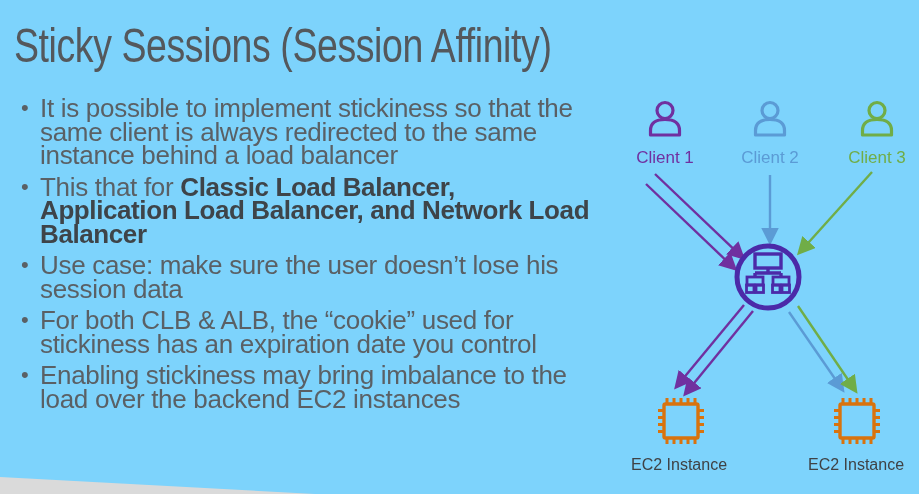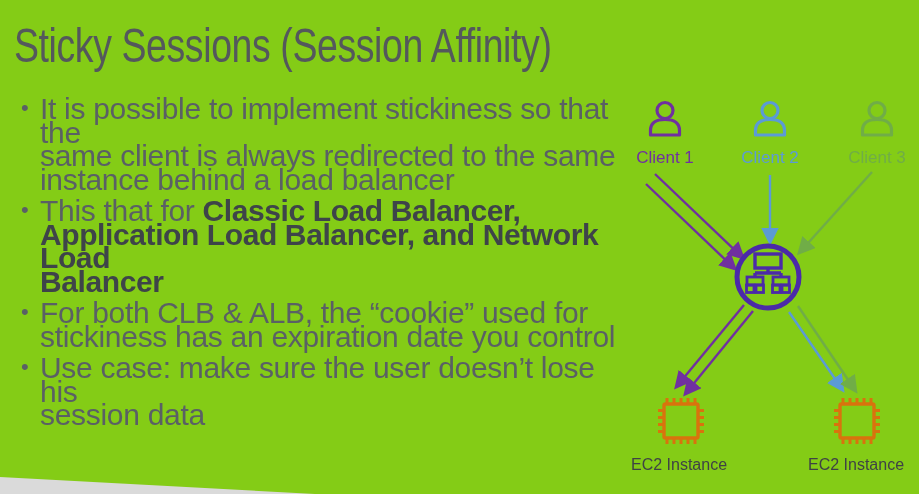--- a/index.html
+++ b/index.html
@@ -1,33 +1,33 @@
 <!DOCTYPE html>
 <html><head>
 <meta charset="utf-8">
 <style>
   html,body{margin:0;padding:0;}
   body{
     width:919px;height:494px;background:#ffffff;overflow:hidden;
     font-family:"Liberation Sans", sans-serif;
     -webkit-font-smoothing:antialiased;
   }
-  .slide{position:relative;width:919px;height:494px;background:#84cc16;}
+  .slide{position:relative;width:919px;height:494px;background:#7dd3fc;}
 
   .title{
     position:absolute;left:14px;top:18px;margin:0;
     font-size:48px;font-weight:400;color:#54585C;
     letter-spacing:-0.5px;white-space:nowrap;
     transform:scaleX(0.78);transform-origin:left top;
   }
 
   .bullets{
     position:absolute;left:14px;top:97px;width:620px;
     margin:0;padding:0;list-style:none;
-    font-size:30px;line-height:23.5px;letter-spacing:-0.3px;
+    font-size:26px;line-height:23.5px;letter-spacing:-0.3px;
     color:#5A6065;
   }
   .bullet{
     position:relative;padding-left:26px;margin:0 0 8px 0;
     white-space:pre-line;
   }
   .bullet::before{
     content:"\2022";
     position:absolute;left:7px;top:-1px;
     color:#5A6065;font-size:22px;
@@ -52,24 +52,26 @@
 
   <h1 class="title">Sticky Sessions (Session Affinity)</h1>
 
   <ul class="bullets">
     <li class="bullet"><span>It is possible to implement stickiness so that the
 same client is always redirected to the same
 instance behind a load balancer</span></li>
     <li class="bullet"><span>This that for </span><span class="b">Classic Load Balancer,
 Application Load Balancer, and Network Load
 Balancer</span></li>
+    <li class="bullet"><span>Use case: make sure the user doesn’t lose his
+session data</span></li>
     <li class="bullet"><span>For both CLB &amp; ALB, the “cookie” used for
 stickiness has an expiration date you control</span></li>
-    <li class="bullet"><span>Use case: make sure the user doesn’t lose his
-session data</span></li>
+    <li class="bullet"><span>Enabling stickiness may bring imbalance to the
+load over the backend EC2 instances</span></li>
   </ul>
 
   <svg class="diagram" viewBox="0 0 919 494" xmlns="http://www.w3.org/2000/svg">
     <defs>
       <g id="person-glyph" fill="none" stroke-linecap="round" stroke-linejoin="round">
         <circle cx="0" cy="-10.5" r="8" stroke-width="3.2"></circle>
         <path d="M -14.5 14 V 9.5 Q -14.5 -1.5 0 -1.5 Q 14.5 -1.5 14.5 9.5 V 14 Z" stroke-width="3.2"></path>
       </g>
       <g id="chip-glyph" fill="none" stroke-linejoin="round" stroke-linecap="butt">
         <rect x="-17" y="-17" width="34" height="34" rx="1.5" stroke-width="3.4"></rect>

